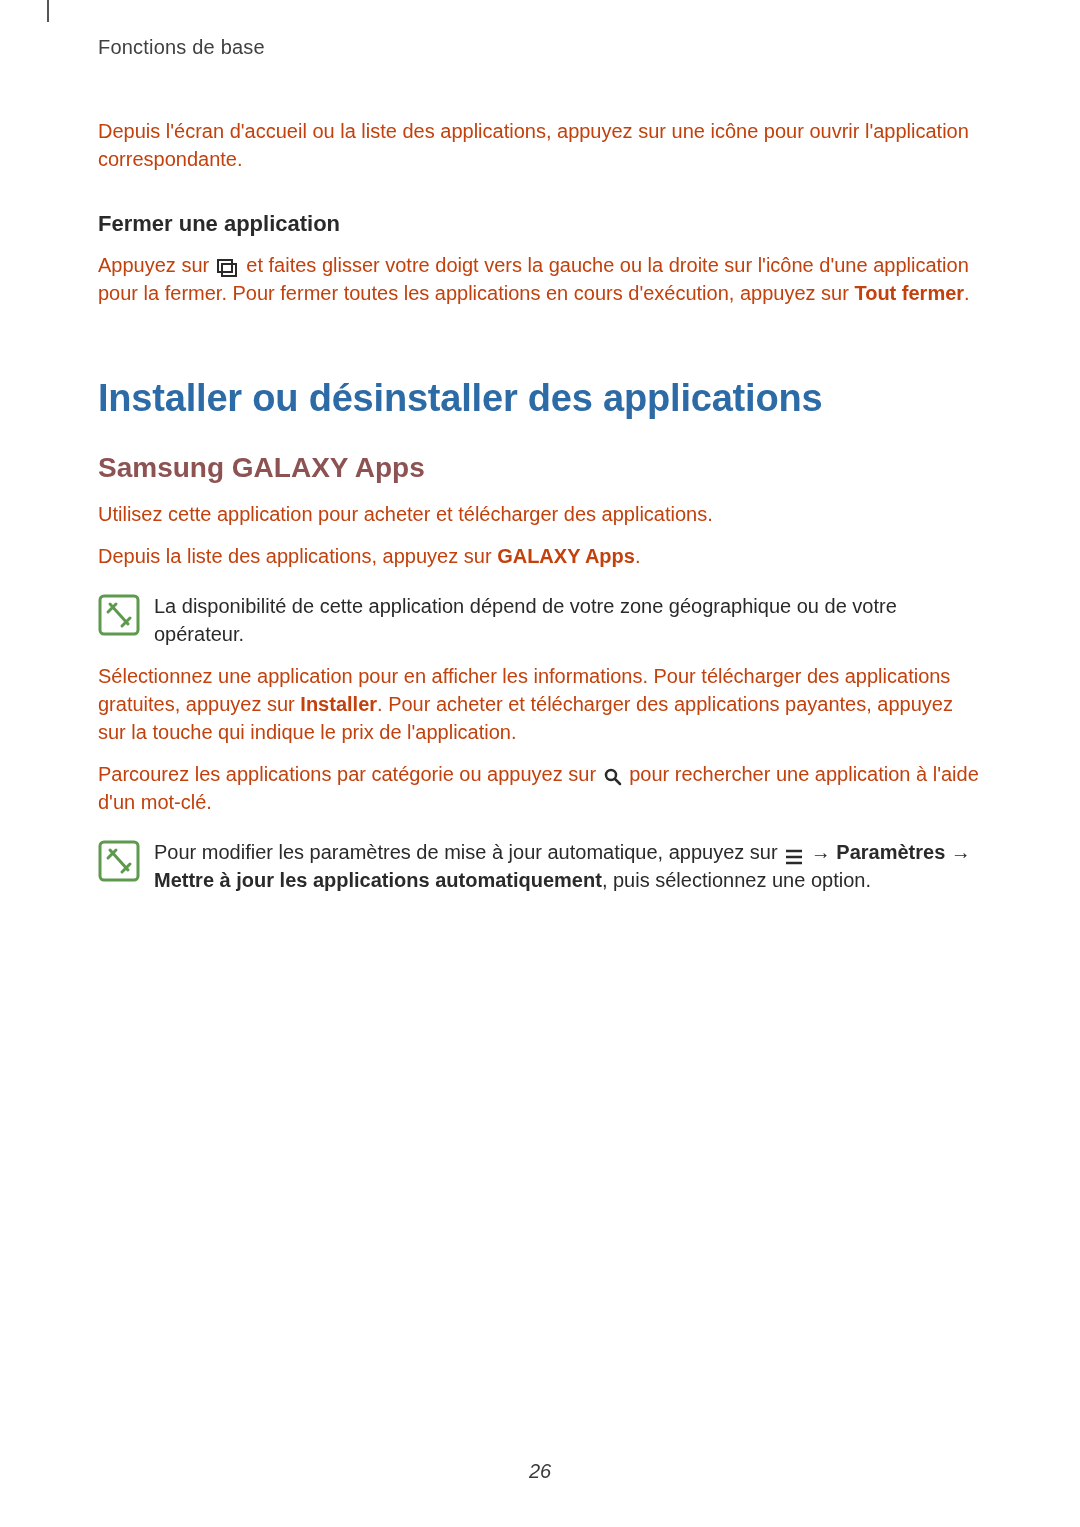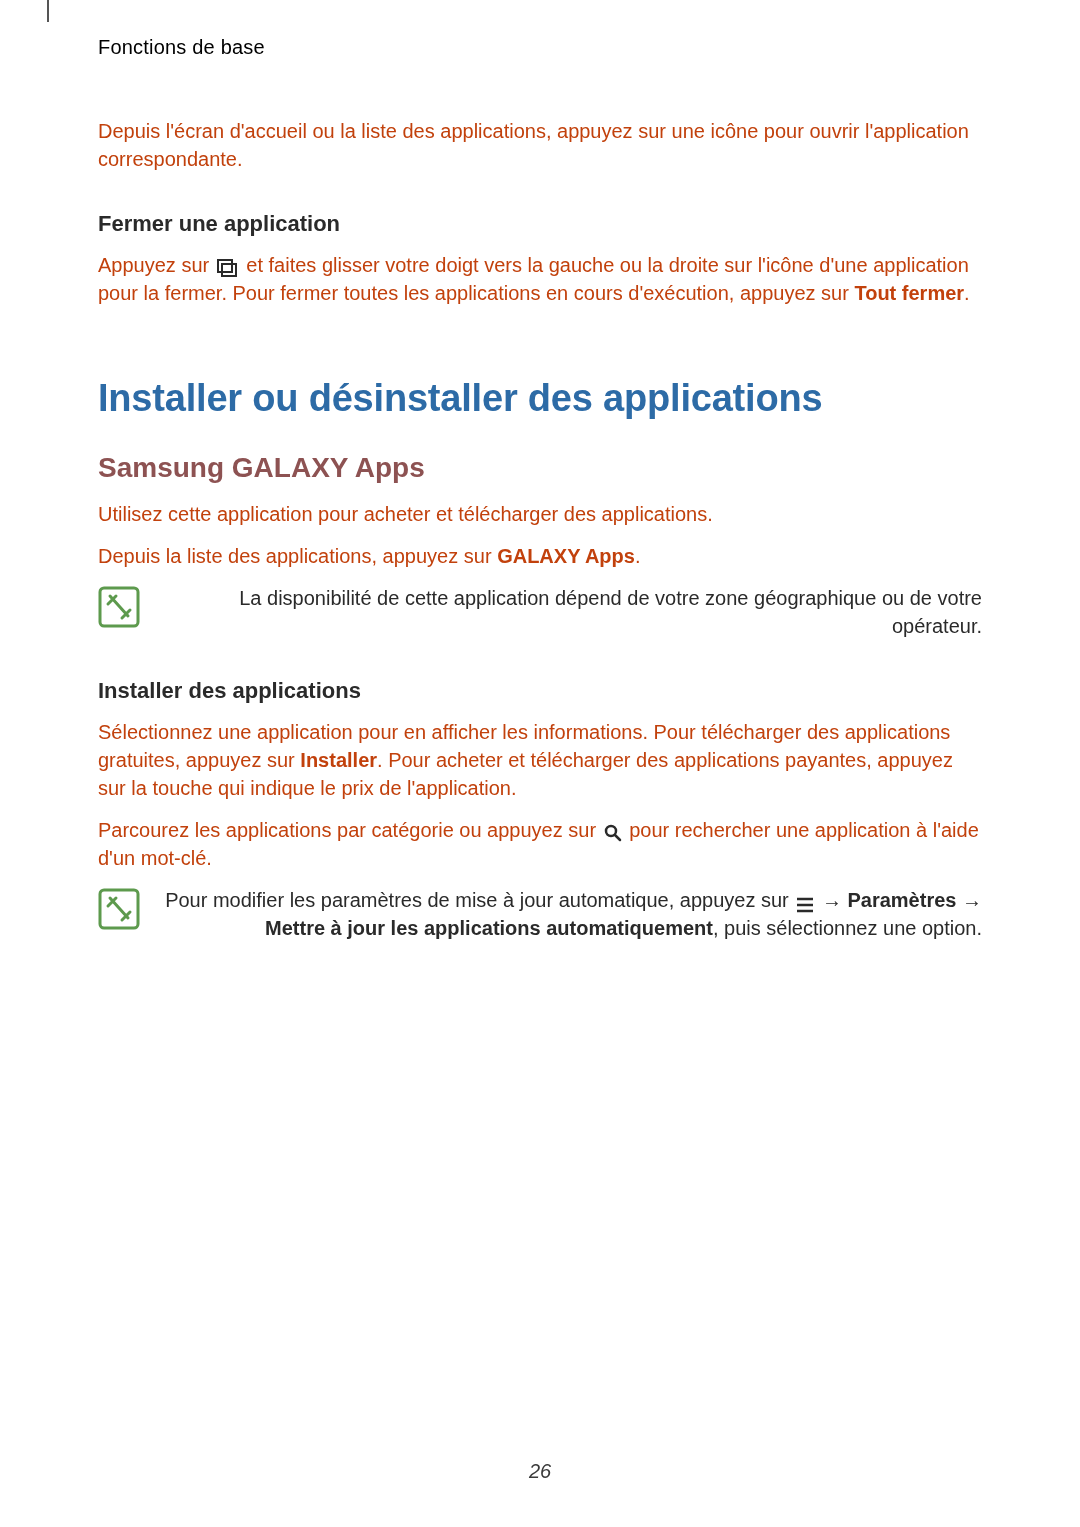--- a/index.html
+++ b/index.html
@@ -17,21 +17,21 @@
     top: 0;
     width: 2px;
     height: 22px;
     background: #555;
   }
   .page {
     padding: 36px 98px 0 98px;
   }
   .header-section {
     font-size: 20px;
-    color: #000000;
+    color: #404040;
     margin-bottom: 58px;
     letter-spacing: 0.2px;
   }
   h1 {
     font-size: 38px;
     font-weight: bold;
     color: #2d6ba6;
     margin-bottom: 20px;
     letter-spacing: -0.2px;
   }
@@ -64,23 +64,22 @@
     margin: 0 2px;
   }
   .recent-apps-icon {
     width: 22px; height: 18px;
   }
   .search-icon { width: 18px; height: 18px; }
   .menu-icon { width: 18px; height: 16px; }
   .note-row {
     display: flex;
     align-items: flex-start;
-    margin-top: 6px;
+    margin-top: 22px;
     margin-bottom: 14px;
-    text-align: right;
   }
   .note-icon {
     width: 42px;
     min-width: 42px;
     margin-right: 14px;
     margin-top: 2px;
   }
   .note-text {
     flex: 1;
     font-size: 20px;
@@ -136,21 +135,20 @@
   <div class="note-row">
     <div class="note-icon">
       <svg viewBox="0 0 42 42" width="42" height="42">
         <rect x="2" y="2" width="38" height="38" rx="4" fill="none" stroke="#5d9a4d" stroke-width="3"></rect>
         <path d="M 12 10 L 30 30 M 10 18 L 18 10 M 24 32 L 32 24" stroke="#5d9a4d" stroke-width="3" fill="none" stroke-linecap="round"></path>
       </svg>
     </div>
     <div class="note-text">La disponibilité de cette application dépend de votre zone géographique ou de votre opérateur.</div>
   </div>
 
-  <h3 class="subheading-black">Installer des applications</h3>
 
   <p>
     <span>Sélectionnez une application pour en afficher les informations. Pour télécharger des applications gratuites, appuyez sur </span><strong>Installer</strong><span>. Pour acheter et télécharger des applications payantes, appuyez sur la touche qui indique le prix de l'application.</span>
   </p>
 
   <p>
     <span>Parcourez les applications par catégorie ou appuyez sur </span>
     <span class="icon-inline search-icon">
       <svg viewBox="0 0 18 18" width="18" height="18">
         <circle cx="7" cy="7" r="5" fill="none" stroke="#2a2a2a" stroke-width="2.5"></circle>

